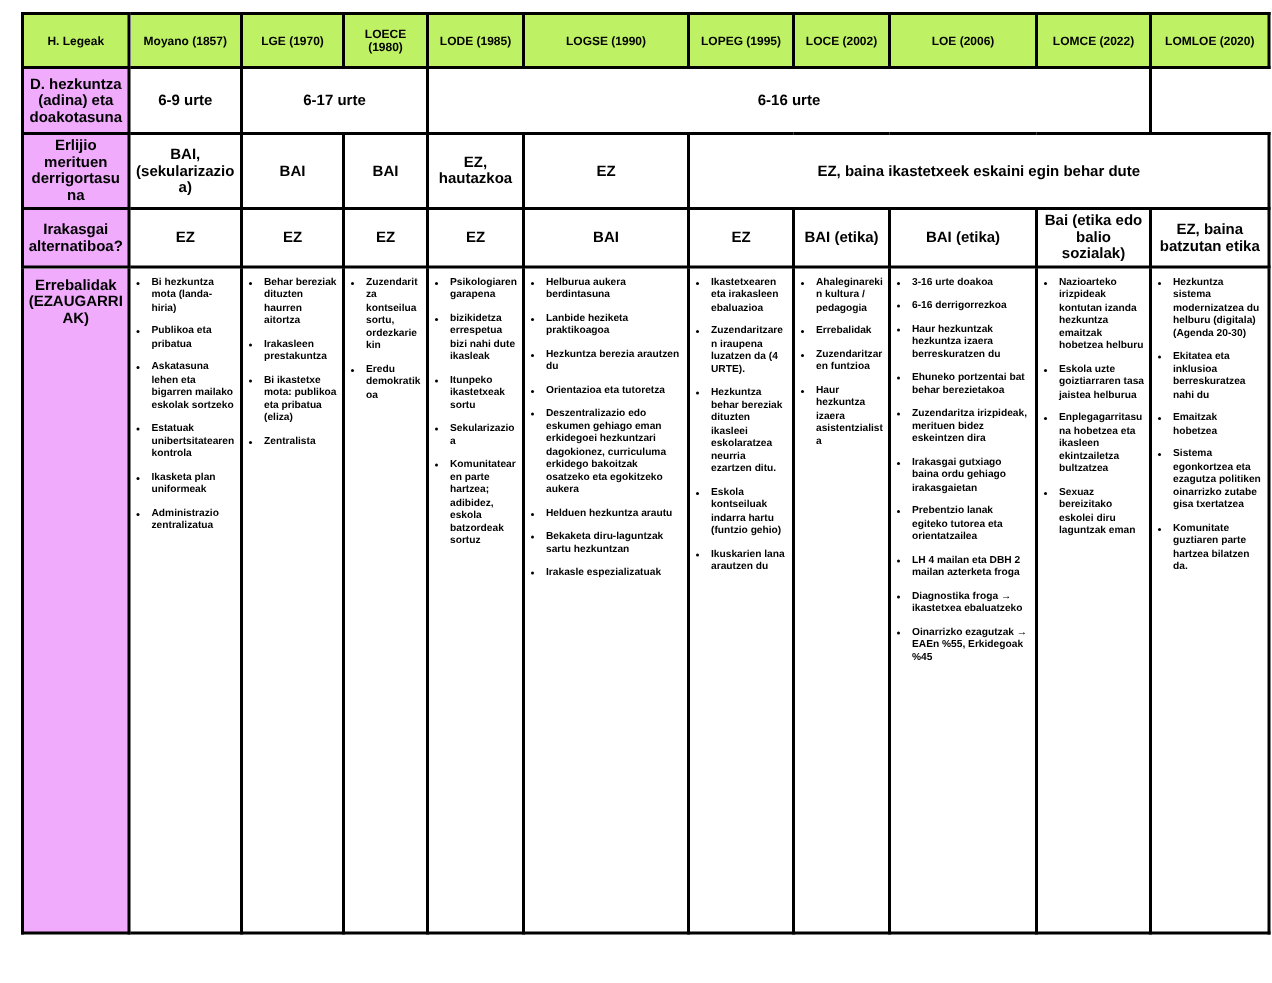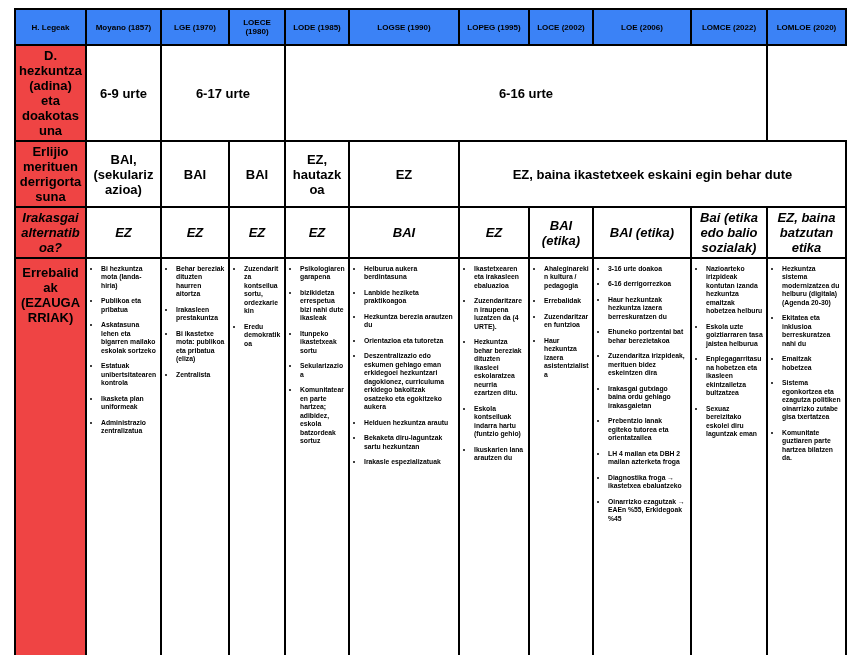--- a/index.html
+++ b/index.html
@@ -20,34 +20,34 @@
     border: 2px solid #000000;
     padding: 2px 3px;
     font-weight: bold;
     color: #000000;
     text-align: center;
     vertical-align: middle;
     overflow: hidden;
     word-wrap: break-word;
   }
   td.hdr {
-    background: #3b82f6;
+    background: #bef264;
     font-size: 8px;
     height: 30px;
     border-bottom-width: 3px;
   }
   td.lbl {
-    background: #ef4444;
-    font-size: 13px;
-  }
-  td.val { font-size: 13px; background: #ffffff; }
+    background: #f0abfc;
+    font-size: 10px;
+  }
+  td.val { font-size: 10px; background: #ffffff; }
   tr.r-ages td { height: 38px; }
   tr.r-ped td { height: 24px; }
   tr.r-rel td { height: 32px; }
-  tr.r-alt td { height: 26px; font-style: italic; }
+  tr.r-alt td { height: 26px; }
   tr.r-inno td { height: 434px; vertical-align: top; }
   tr.r-inno td.lbl { padding-top: 6px; }
   td.inno { background: #ffffff; }
   ul.blist {
     margin: 4px 0 0 0;
     padding: 0 0 0 11px;
     list-style: disc outside;
     text-align: left;
     font-size: 6.8px;
     line-height: 1.25;

